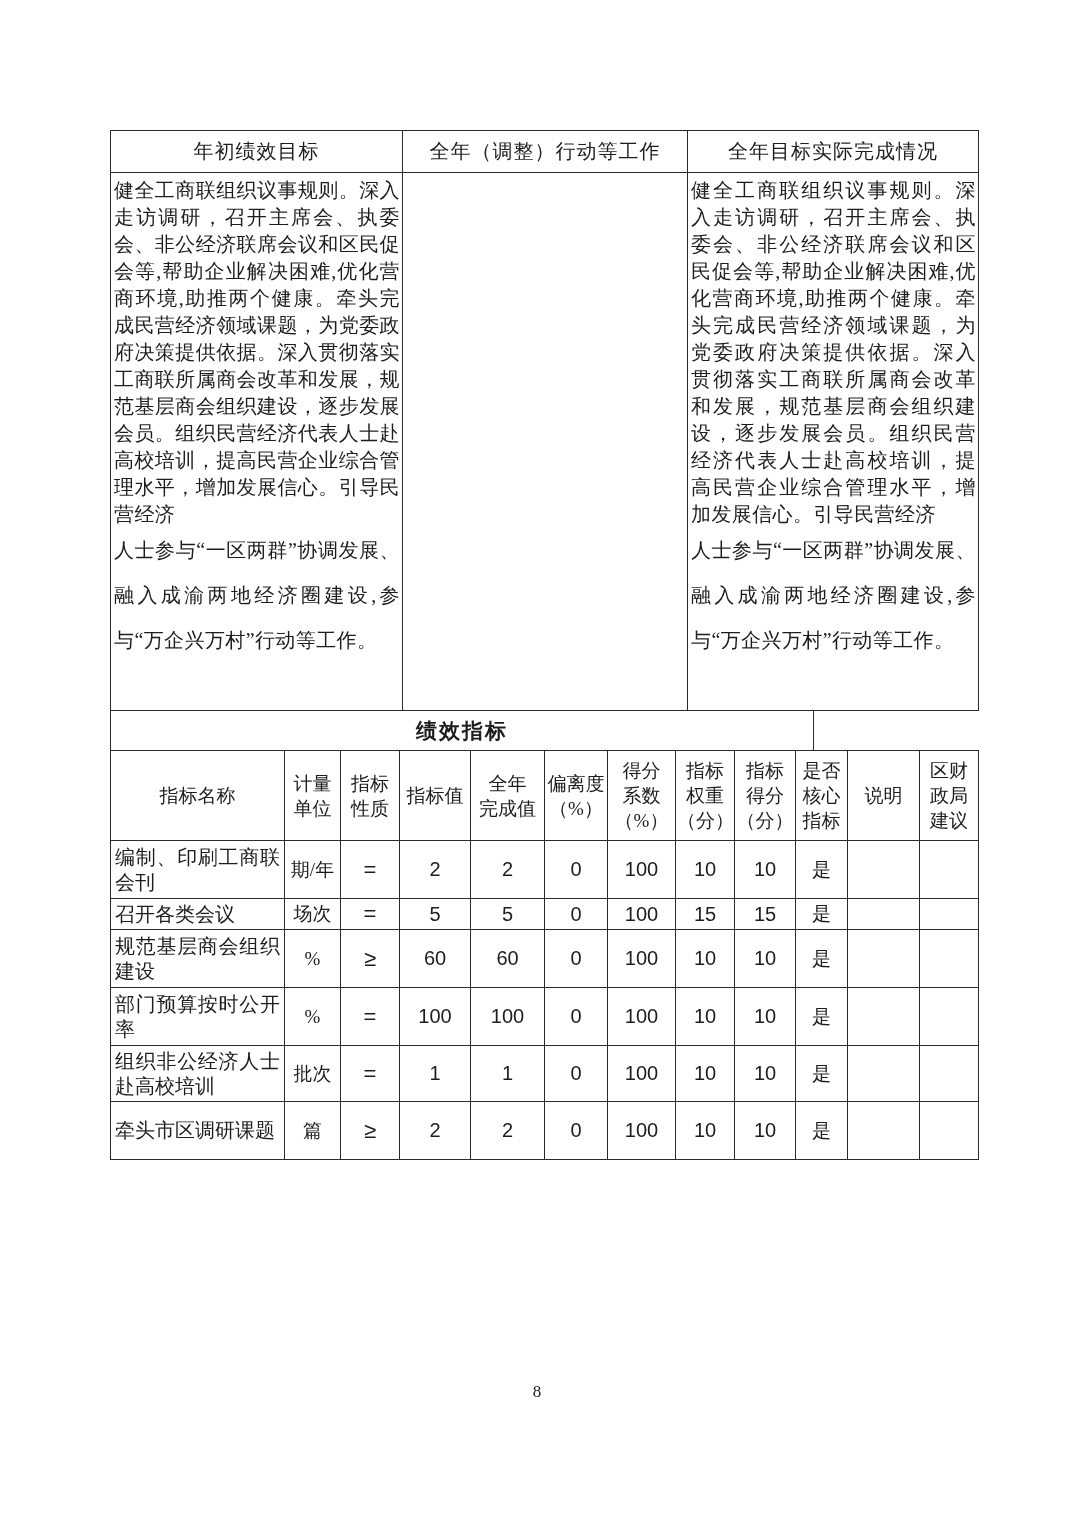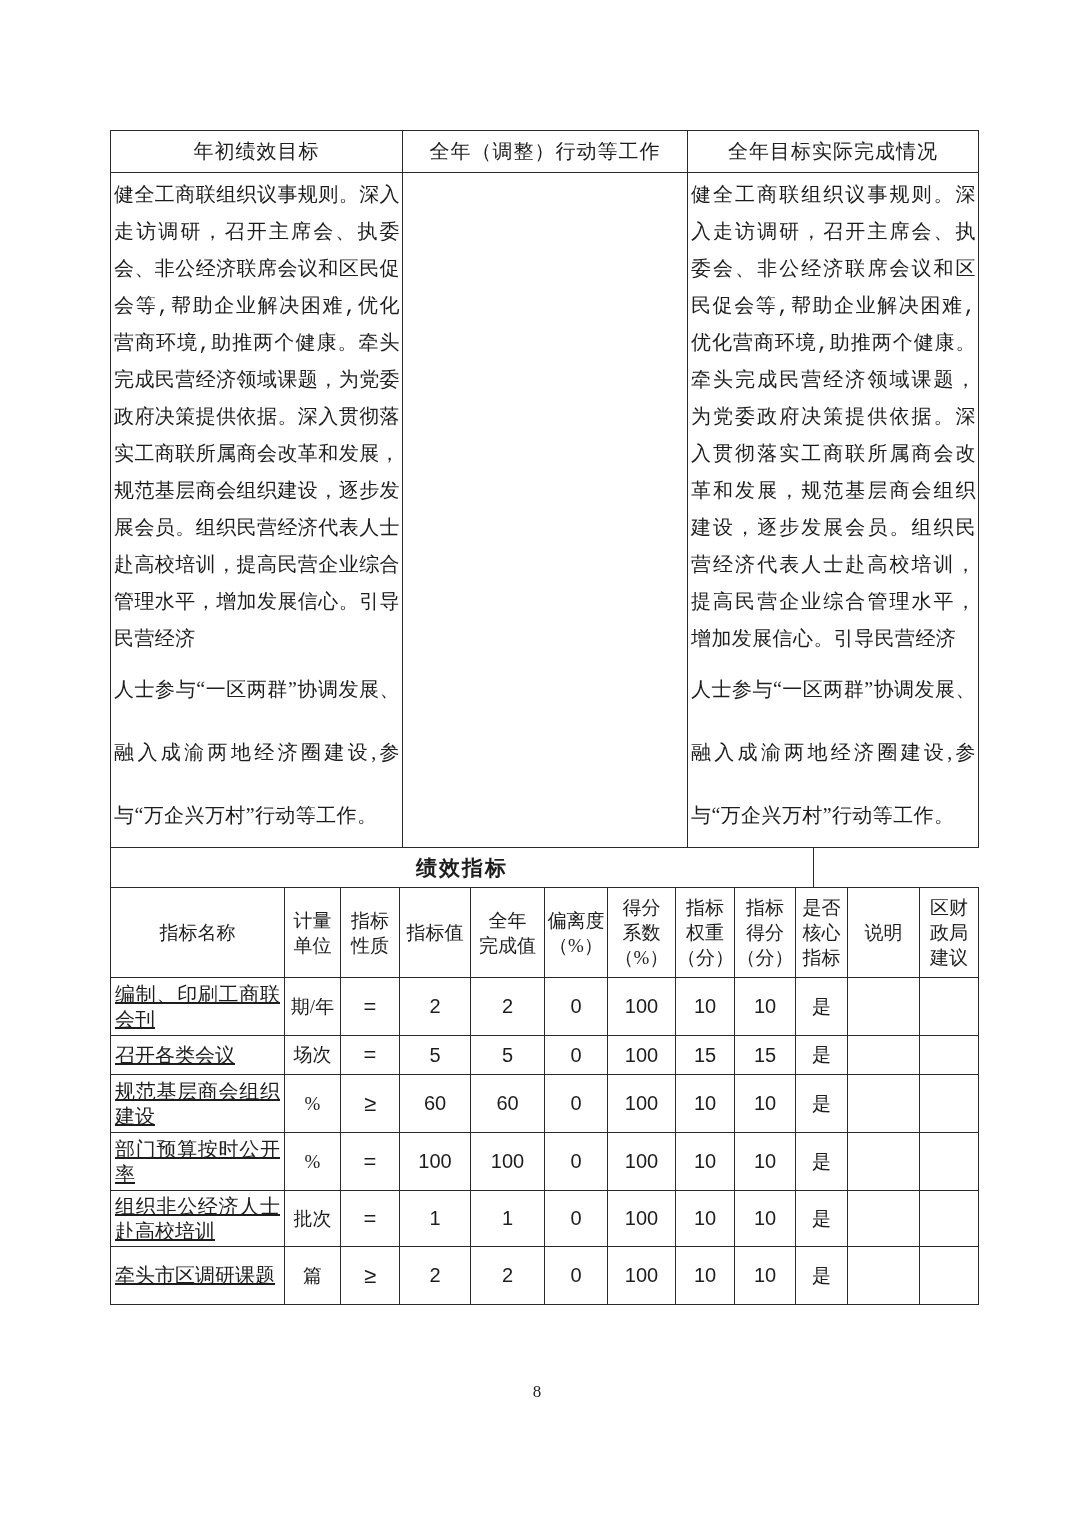--- a/index.html
+++ b/index.html
@@ -18,37 +18,37 @@
   td { border: 1px solid #2a2a2a; vertical-align: middle; }
   .tbl2, .tbl3 { margin-top: -1px; }
 
   
   .goal-head td {
     height: 42px; text-align: center;
     font-size: 20px; letter-spacing: 1px;
   }
   .goal-body td { height: 538px; vertical-align: top; padding: 4px 2px 0 3px; }
   .para { text-align: justify; font-size: 20px; letter-spacing: 0.4px; }
-  .para.p1 { line-height: 37px; font-family: Liberation Mono, monospace; }
-  .para.p2 { line-height: 63px; }
+  .para.p1 { line-height: 27px; }
+  .para.p2 { line-height: 45px; }
 
   
   .band td {
     height: 40px; text-align: center; font-weight: bold;
     font-family: "Liberation Sans", "DejaVu Sans", sans-serif;
     font-size: 21px; letter-spacing: 2px;
   }
 
   
   .ind-head td {
     height: 90px; text-align: center; white-space: pre-line;
     font-size: 19px; line-height: 25px; padding: 0 1px;
   }
   .c { font-size: 20px; }
-  .c.name { text-align: justify; padding: 2px 4px; line-height: 25px; vertical-align: middle; text-decoration: underline; }
+  .c.name { text-align: justify; padding: 2px 4px; line-height: 25px; vertical-align: middle; }
   .c.unit { text-align: center; white-space: nowrap; font-size: 19px; }
   .c.nature { text-align: center; font-family: "Liberation Sans", "DejaVu Sans", sans-serif; font-size: 22px; }
   .c.num { text-align: center; font-family: "Liberation Sans", "DejaVu Sans", sans-serif; font-size: 20px; }
   .c.core { text-align: center; font-size: 19px; }
 
   .page-num {
     position: absolute; left: 0; top: 1382px; width: 1074px;
     text-align: center; font-size: 17px;
     font-family: "Liberation Serif", "DejaVu Serif", serif;
   }
@@ -149,21 +149,21 @@
         <td class="c num">2</td>
         <td class="c num">0</td>
         <td class="c num">100</td>
         <td class="c num">10</td>
         <td class="c num">10</td>
         <td class="c core">是</td>
         <td class="c"></td>
         <td class="c"></td>
       </tr>
 
-      <tr style="height:39px">
+      <tr style="height:31px">
         <td class="c name">召开各类会议</td>
         <td class="c unit">场次</td>
         <td class="c nature">=</td>
         <td class="c num">5</td>
         <td class="c num">5</td>
         <td class="c num">0</td>
         <td class="c num">100</td>
         <td class="c num">15</td>
         <td class="c num">15</td>
         <td class="c core">是</td>

